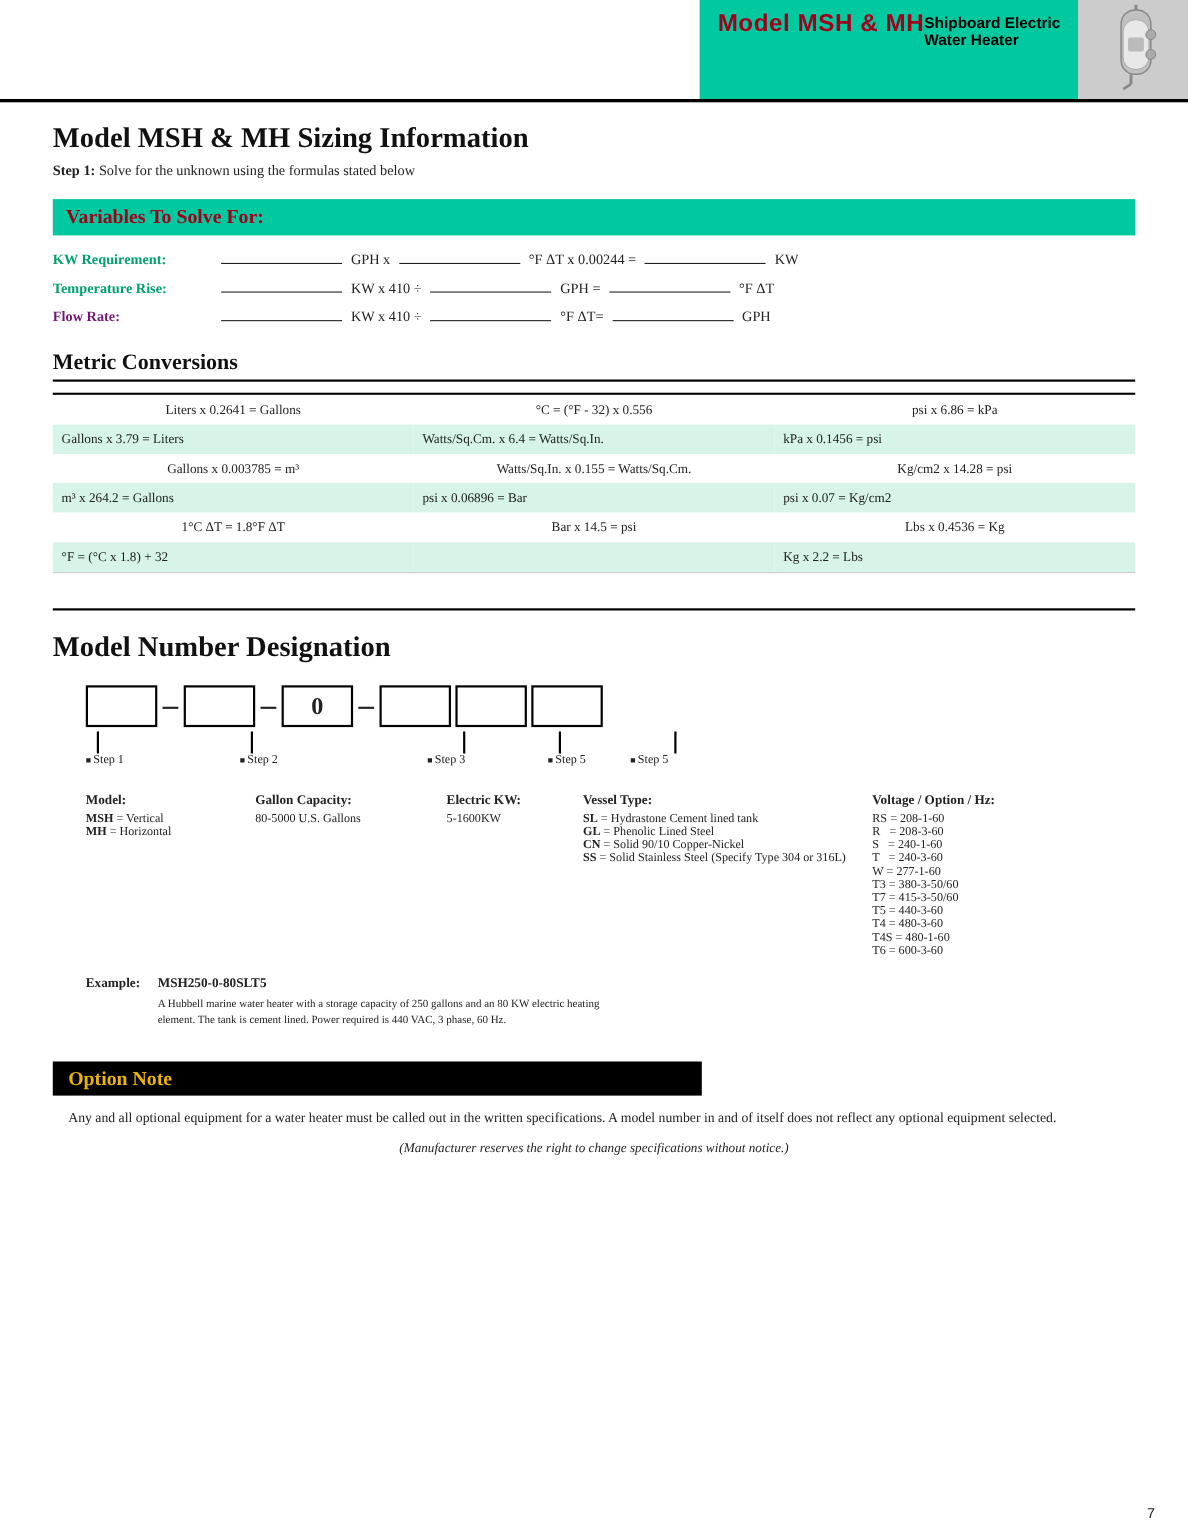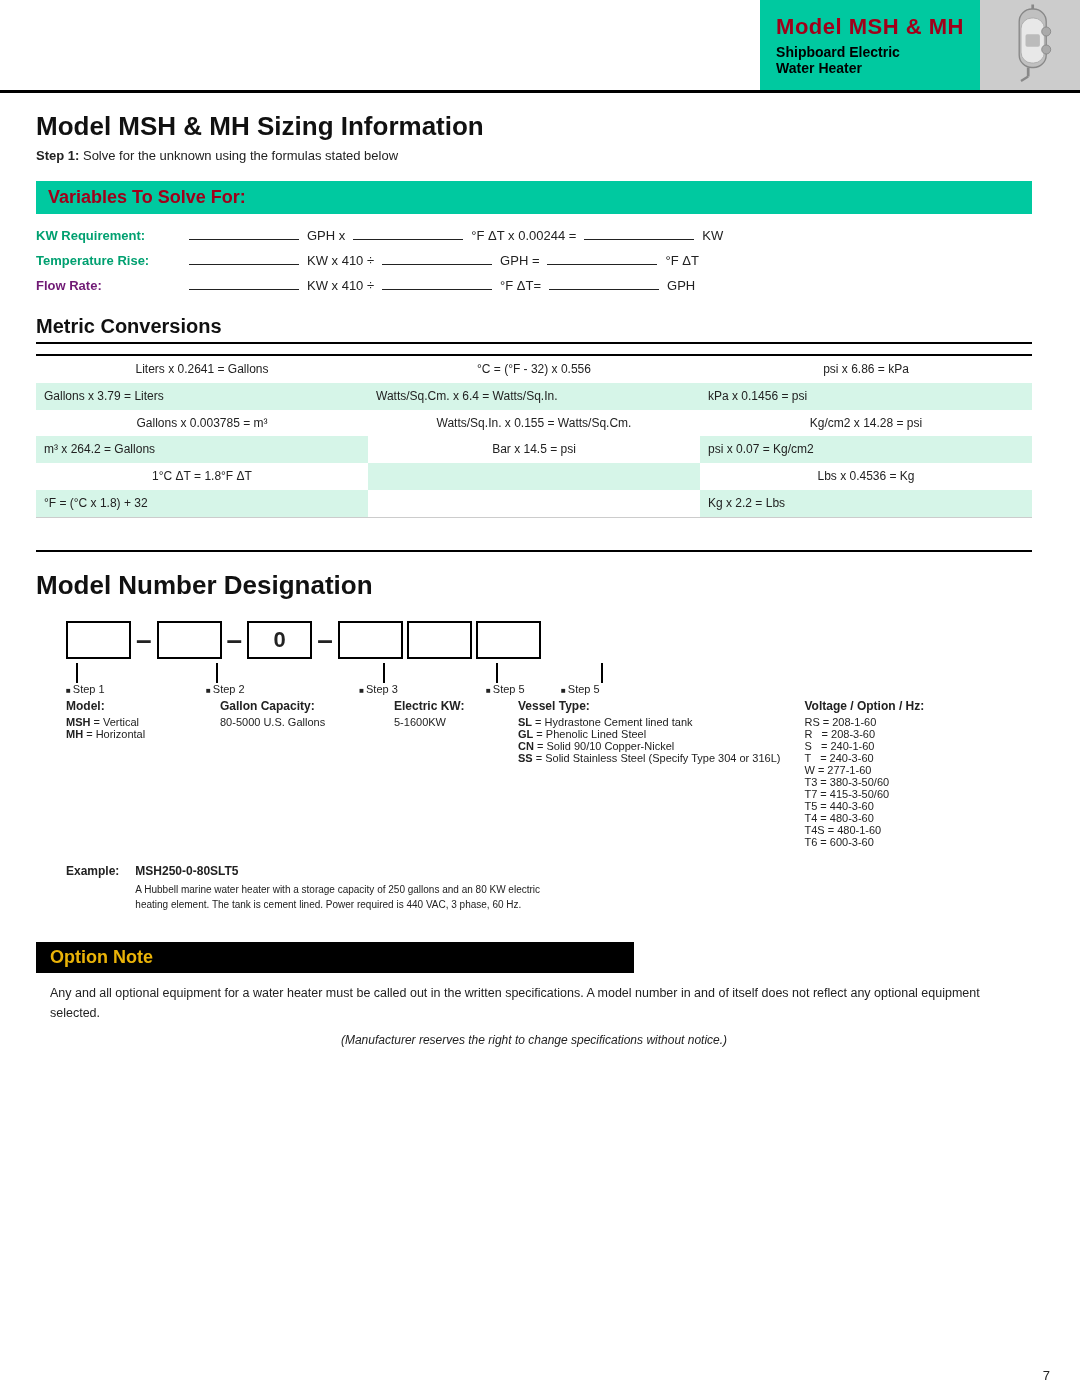--- a/index.html
+++ b/index.html
@@ -18,21 +18,21 @@
       display: flex;
       justify-content: flex-end;
       align-items: stretch;
       border-bottom: 3px solid #000;
       margin-bottom: 0;
     }
     .header-title-block {
       background: #00c9a0;
       padding: 8px 16px;
       display: flex;
-      flex-direction: column;
+      flex-direction: row;
       justify-content: center;
     }
     .header-model-title {
       font-size: 22px;
       font-weight: bold;
       color: #a0001a;
       letter-spacing: 0.5px;
     }
     .header-subtitle {
       font-size: 14px;
@@ -48,21 +48,22 @@
       justify-content: center;
       overflow: hidden;
     }
     .header-image-block svg {
       width: 80px;
       height: 90px;
     }
 
     
     .main-content {
-      padding: 18px 48px 24px 36px;
+      padding: 18px 48px 24px 48px;
+      font-family: Liberation Serif, serif;
     }
 
     
     .page-title {
       font-size: 26px;
       font-weight: bold;
       color: #111;
       margin-bottom: 6px;
     }
     .step-intro {
@@ -137,20 +138,21 @@
       display: flex;
       padding-left: 30px;
       gap: 24px;
       font-size: 11.5px;
       margin-top: 4px;
     }
     .info-col {
       display: flex;
       flex-direction: column;
       min-width: 110px;
+      margin-top: 19px;
     }
     .info-col-title {
       font-weight: bold;
       font-size: 12px;
       margin-bottom: 3px;
     }
     .info-col-sub {
       font-size: 11px;
       color: #222;
     }
@@ -350,20 +352,21 @@
       <div class="mt-cell white">Gallons x 0.003785 = m³</div>
       <div class="mt-cell shaded">m³ x 264.2 = Gallons</div>
       <div class="mt-cell white">1°C ΔT = 1.8°F ΔT</div>
       <div class="mt-cell shaded">°F = (°C x 1.8) + 32</div>
     </div>
 
     <div class="mt-col">
       <div class="mt-cell white">°C = (°F - 32) x 0.556</div>
       <div class="mt-cell shaded">Watts/Sq.Cm. x 6.4 = Watts/Sq.In.</div>
       <div class="mt-cell white">Watts/Sq.In. x 0.155 = Watts/Sq.Cm.</div>
+      <div class="mt-cell shaded">psi x 0.06896 = Bar</div>
       <div class="mt-cell white">Bar x 14.5 = psi</div>
       <div class="mt-cell shaded">&nbsp;</div>
     </div>
 
     <div class="mt-col">
       <div class="mt-cell white">psi x 6.86 = kPa</div>
       <div class="mt-cell shaded">kPa x 0.1456 = psi</div>
       <div class="mt-cell white">Kg/cm2 x 14.28 = psi</div>
       <div class="mt-cell shaded">psi x 0.07 = Kg/cm2</div>
       <div class="mt-cell white">Lbs x 0.4536 = Kg</div>
@@ -395,21 +398,21 @@
     <div style="display:flex; flex-direction:column; align-items:flex-start; width:65px;">
       <div style="width:2px; height:20px; background:#000; margin-left:10px;"></div>
       <div style="font-size:11px;" class="step-marker">Step 1</div>
     </div>
     <div style="width:75px;"></div>
     <div style="display:flex; flex-direction:column; align-items:flex-start; width:65px;">
       <div style="width:2px; height:20px; background:#000; margin-left:10px;"></div>
       <div style="font-size:11px;" class="step-marker">Step 2</div>
     </div>
     <div style="width:75px;"></div>
-    <div style="display:flex; flex-direction:column; align-items:center; width:65px;">
+    <div style="display:flex; flex-direction:column; align-items:flex-end; width:65px;">
       <div style="width:2px; height:20px; background:#000; margin-left:10px;"></div>
       <div style="font-size:11px;" class="step-marker">Step 3</div>
     </div>
     <div style="width:75px;"></div>
     <div style="display:flex; flex-direction:column; align-items:flex-start; width:65px;">
       <div style="width:2px; height:20px; background:#000; margin-left:10px;"></div>
       <div style="font-size:11px;" class="step-marker">Step 5</div>
     </div>
     <div style="width:10px;"></div>
     <div style="display:flex; flex-direction:column; align-items:flex-start; width:140px;">

